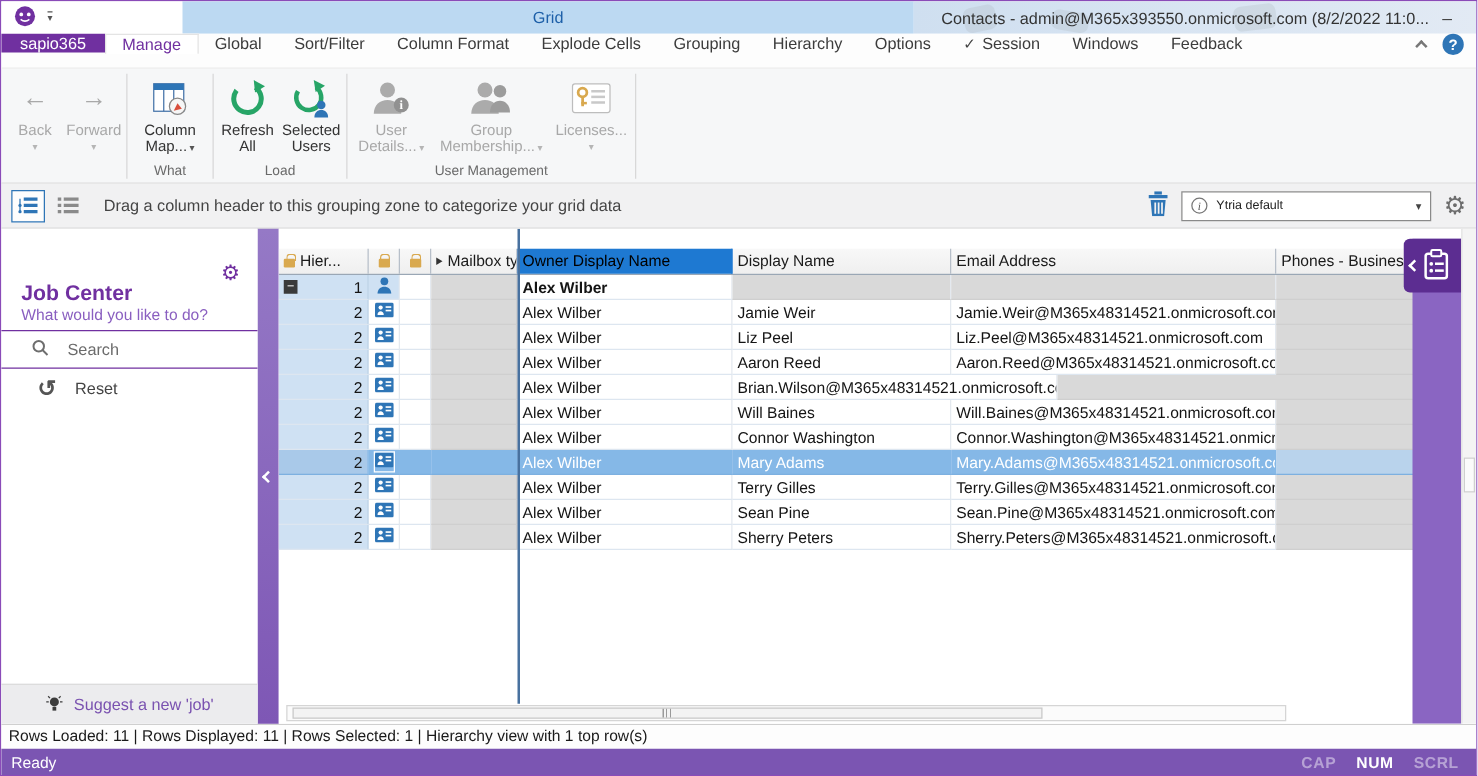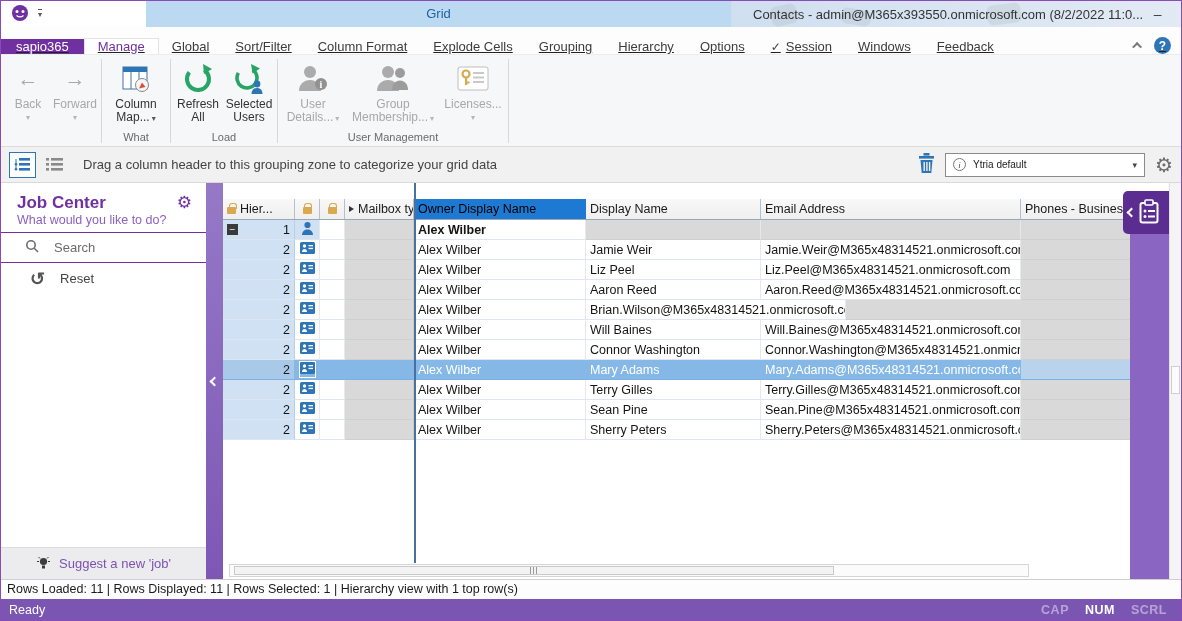--- a/index.html
+++ b/index.html
@@ -12,21 +12,21 @@
   .qat { width:145px; background:#fff; display:flex; align-items:center; padding-left:10px; gap:9px; }
   .qat-caret { font-size:8px; color:#555; border-top:1px solid #555; line-height:8px; padding-top:1px; }
   .title-blue { width:585px; background:#bcd9f2; text-align:center; line-height:26px; color:#1d5fa8; font-size:13px; }
   .title-right { flex:1; background:linear-gradient(90deg,#cfdff0,#e2eaf4); display:flex; align-items:center; position:relative; overflow:hidden; }
   .win-title { margin-left:22px; font-size:13px; color:#333; white-space:nowrap; z-index:2;text-align:right; }
   .winbtns { margin-left:auto; display:flex; z-index:2; }
   .winbtn { width:29px; height:26px; display:flex; align-items:center; justify-content:center; color:#444; font-size:14px; cursor:default; }
   .mascot { position:absolute; background:#aeb6c0; opacity:.28; border-radius:6px; }
 
   
-  .tabrow { height:28px; flex:0 0 28px; background:#fdfdfd; display:flex; align-items:flex-end; position:relative; border-bottom:1px solid #ececec;text-decoration:underline; }
+  .tabrow { height:28px; flex:0 0 28px; background:#fdfdfd; display:flex; align-items:flex-start; position:relative; border-bottom:1px solid #ececec; }
   .tab { padding:0 13px; display:flex; align-items:center; font-size:13px; color:#3c3c3c; white-space:nowrap; }
   .tab-sapio { background:#7030a0; color:#fff; padding:0 15px; }
   .tab-active { color:#7030a0; background:#fff; border:1px solid #e4e4e4; border-bottom:none; }
   .checkicon { margin-right:5px; color:#444; font-size:12px; }
   .tabrow-right { margin-left:auto; display:flex; align-items:center; gap:12px; padding-right:10px; }
   .chev { display:inline-block; width:7px; height:7px; }
   .chev-up { border-left:2px solid #777; border-top:2px solid #777; transform:rotate(45deg) translateY(2px); }
   .help-circle { width:17px; height:17px; border-radius:50%; background:#2e75b6; color:#fff; font-weight:bold; font-size:12px; display:flex; align-items:center; justify-content:center; }
 
   
@@ -56,21 +56,21 @@
   .view-caret { font-size:9px; color:#444; }
   .gear-gray { font-size:20px; color:#6d6d6d; line-height:20px; }
 
   
   .main { flex:1; display:flex; position:relative; min-height:0; }
 
   
   .sidebar { width:205px; flex:0 0 205px; background:#fff; position:relative; }
   .jc-head { padding:9px 14px 5px 16px; }
   .jc-titlerow { display:flex; align-items:center; justify-content:space-between; }
-  .jc-title { color:#7030a0; font-weight:bold; font-size:17px; }
+  .jc-title { color:#7030a0; font-weight:bold; font-size:17px;margin-top:33px; }
   .gear-purple { color:#7030a0; font-size:17px; }
   .jc-sub { color:#8a5fc0; font-size:12.5px; margin-top:0; }
   .side-row { height:31px; display:flex; align-items:center; padding-left:29px; gap:15px; font-size:13px; }
   .side-row.search { border-top:1px solid #7030a0; border-bottom:1px solid #7030a0; color:#6b6b6b;padding-left:24px; }
   .side-row.reset { color:#444; }
   .reset-glyph { font-size:18px; color:#555; font-weight:bold; line-height:16px; }
   .suggest-bar { position:absolute; left:0; right:0; bottom:0; height:32px; background:#ececee; border-top:1px solid #dcdcdc; display:flex; align-items:center; justify-content:center; gap:8px; color:#7a52b0; font-size:13px; }
 
   
   .left-strip { width:17px; flex:0 0 17px; background:linear-gradient(180deg,#9579c6,#7e57b5); display:flex; align-items:center; justify-content:center; }

